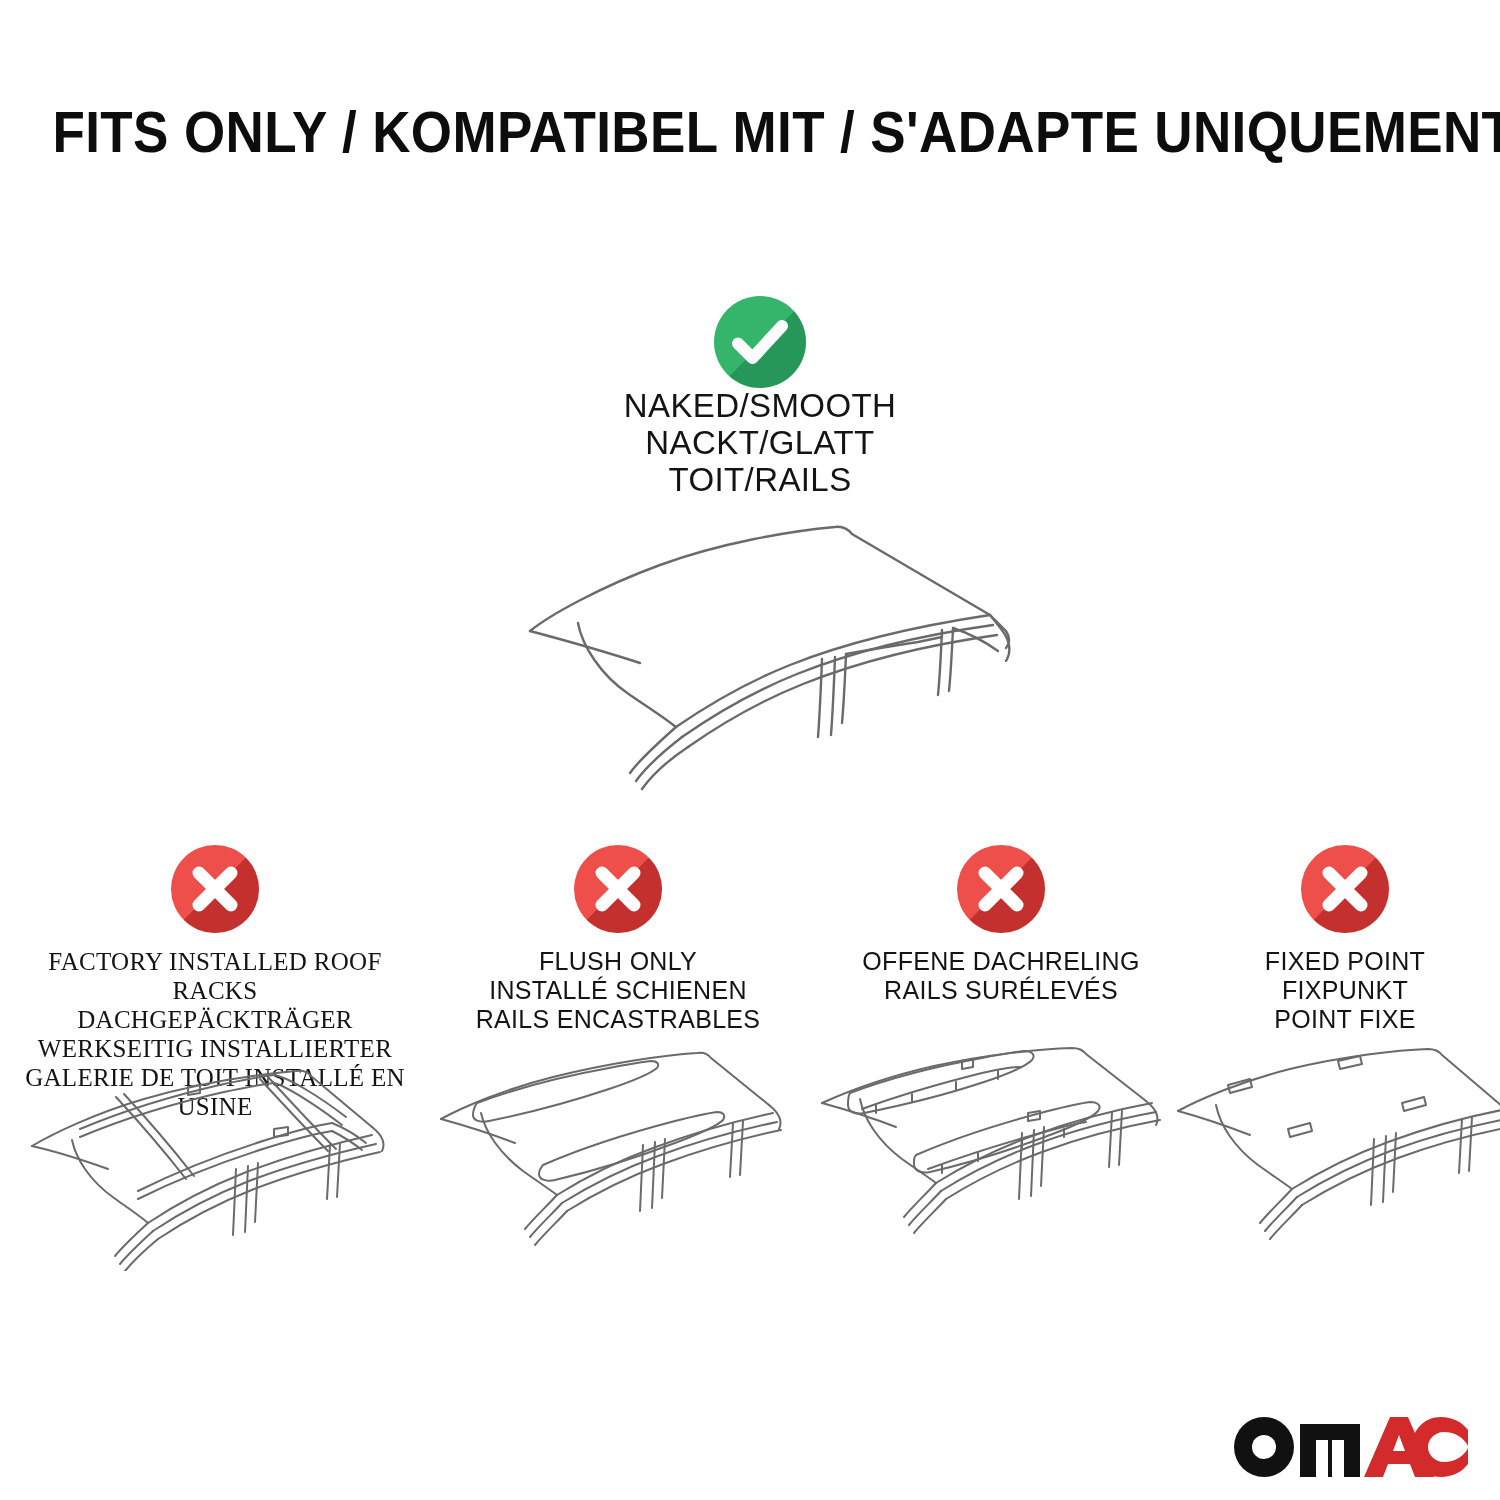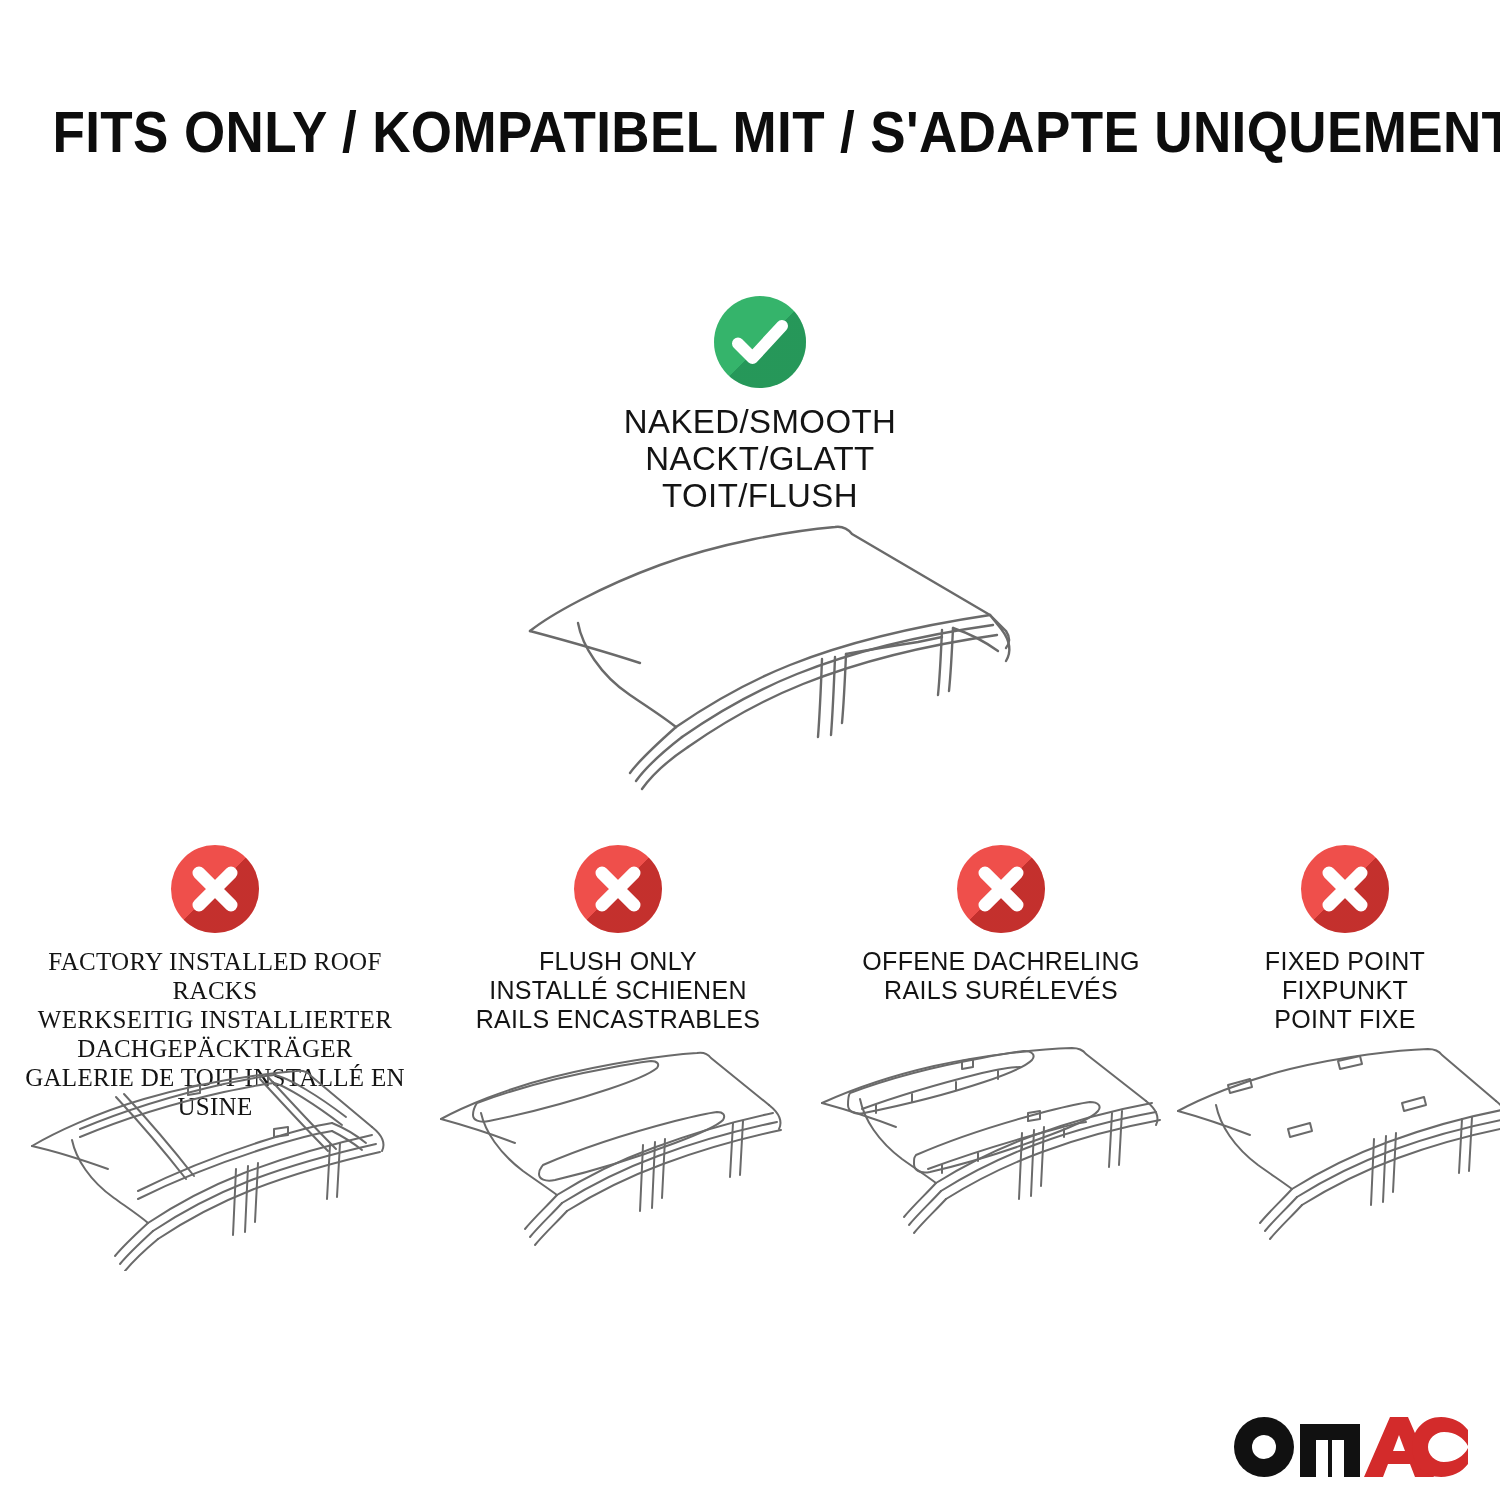--- a/index.html
+++ b/index.html
@@ -63,21 +63,21 @@
   }
   .icon-circle.ok .shade {
     background: linear-gradient(135deg, rgba(0,0,0,0) 52%, rgba(0,80,45,0.30) 52%);
   }
   .icon-circle.no .shade {
     background: linear-gradient(135deg, rgba(0,0,0,0) 50%, rgba(130,0,0,0.42) 50%);
   }
   .icon-circle svg { position: absolute; inset: 0; }
 
   .label-lines {
-    margin-top: 16px;
+    margin-top: 0;
     font-size: 33px;
     line-height: 1.12;
     letter-spacing: 0.4px;
     font-weight: 400;
     color: #141414;
   }
 
   
   .roof-big {
     position: absolute;
@@ -146,21 +146,21 @@
   <div class="icon-circle ok">
     <div class="shade"></div>
     <svg viewBox="0 0 92 92" width="92" height="92" aria-hidden="true">
       <path d="M24 47.5 L38.5 62 L68 30" fill="none" stroke="#ffffff" stroke-width="12" stroke-linecap="round" stroke-linejoin="round"></path>
     </svg>
   </div>
 
   <div class="label-lines">
     <div>NAKED/SMOOTH</div>
     <div>NACKT/GLATT</div>
-    <div>TOIT/FLUSH</div>
+    <div>TOIT/RAILS</div>
   </div>
 </div>
 
 <div class="roof-big">
   <svg viewBox="0 0 560 290" width="560" height="290" aria-hidden="true">
     <g fill="none" stroke="#6a6a6a" stroke-width="2.4" stroke-linecap="round" stroke-linejoin="round">
 
       <path d="M40 116 C60 100 110 72 170 50 C230 28 300 16 345 12 C352 11 358 14 362 19
                L500 100 L512 115"></path>
       <path d="M40 116 C70 124 110 135 150 148"></path>
@@ -196,22 +196,22 @@
 
   <div class="col col-0">
     <div class="icon-circle no">
       <div class="shade"></div>
       <svg viewBox="0 0 88 88" width="88" height="88" aria-hidden="true">
         <path d="M28 28 L60 60 M60 28 L28 60" fill="none" stroke="#ffffff" stroke-width="13" stroke-linecap="round"></path>
       </svg>
     </div>
     <div class="sublabel">
       <div>FACTORY INSTALLED ROOF RACKS</div>
+      <div>DACHGEPÄCKTRÄGER</div>
       <div>WERKSEITIG INSTALLIERTER</div>
-      <div>DACHGEPÄCKTRÄGER</div>
       <div>GALERIE DE TOIT INSTALLÉ EN USINE</div>
     </div>
     <div class="roof-small">
       <svg viewBox="0 0 390 230" width="390" height="230" aria-hidden="true">
         <g fill="none" stroke="#6a6a6a" stroke-width="2" stroke-linecap="round" stroke-linejoin="round">
 
           <path d="M12 105 C34 92 76 72 124 58 C182 41 242 33 276 30 C283 29 288 31 291 35 L352 86"></path>
           <path d="M12 105 C34 110 60 118 88 128"></path>
           <path d="M52 99 C56 118 70 140 94 157 C108 167 120 175 128 182"></path>
           <path d="M128 182 C152 166 186 147 224 132 C266 116 312 103 352 94"></path>

